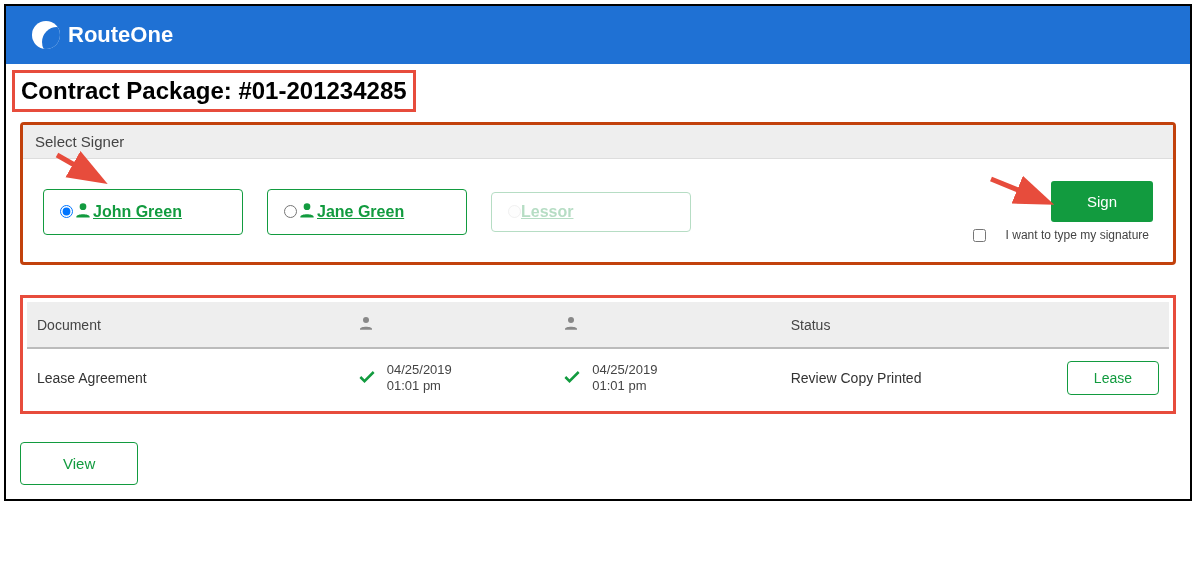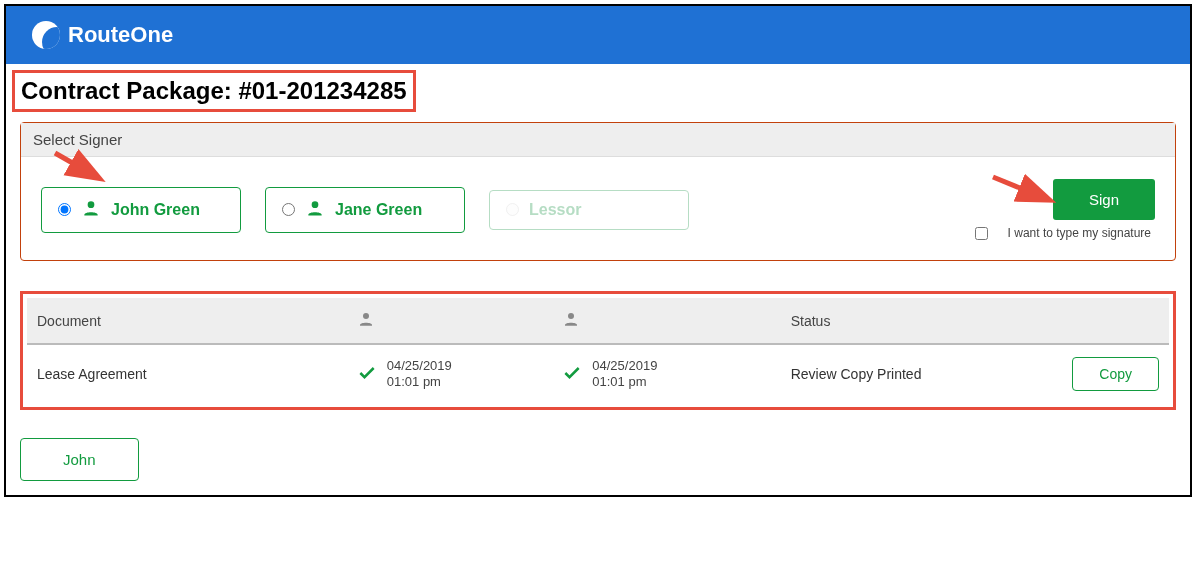--- a/index.html
+++ b/index.html
@@ -52,50 +52,50 @@
   .page-title {
     font-size: 24px;
     font-weight: bold;
     padding: 4px 6px;
     margin: 6px 6px 6px 6px;
     border: 3px solid #e74c3c;
     display: inline-block;
   }
   .panel {
     margin: 4px 14px 14px 14px;
-    border: 1px solid #c2410c;
+    border: 3px solid #c2410c;
     border-radius: 4px;
     background: #fff;
   }
   .panel-header {
     background: #eee;
     padding: 8px 12px;
     font-size: 15px;
     color: #444;
     border-bottom: 1px solid #ddd;
   }
   .signer-row {
     display: flex;
     align-items: center;
     padding: 22px 20px 10px 20px;
     gap: 24px;
     position: relative;
   }
   .signer-box {
     display: flex;
     align-items: center;
-    gap: 10px;
     border: 1px solid #129b3f;
     border-radius: 4px;
     padding: 10px 16px;
     width: 200px;
     color: #129b3f;
     font-weight: bold;
     font-size: 16px;
     cursor: pointer;
+    text-decoration: underline;
   }
   .signer-box.disabled {
     border-color: #b6ddc4;
     color: #b6ddc4;
   }
   .signer-box input[type=radio] { margin:0; }
   .signer-box.disabled input[type=radio] { opacity: .3; }
   .sign-area {
     margin-left: auto;
     display: flex;
@@ -301,24 +301,24 @@
                   </svg>
               </span>
               <div class="timestamp">
                 <div>04/25/2019</div>
                 <div>01:01 pm</div>
               </div>
             </div>
           </td>
           <td>Review Copy Printed</td>
           <td style="text-align:right;">
-            <button class="view-btn">Copy</button>
+            <button class="view-btn">Lease</button>
           </td>
         </tr>
       </tbody>
     </table>
   </div>
 
   <div class="back-btn-wrap">
-    <button class="back-btn">John</button>
+    <button class="back-btn">View</button>
   </div>
 
 </div>
 
 </body></html>

